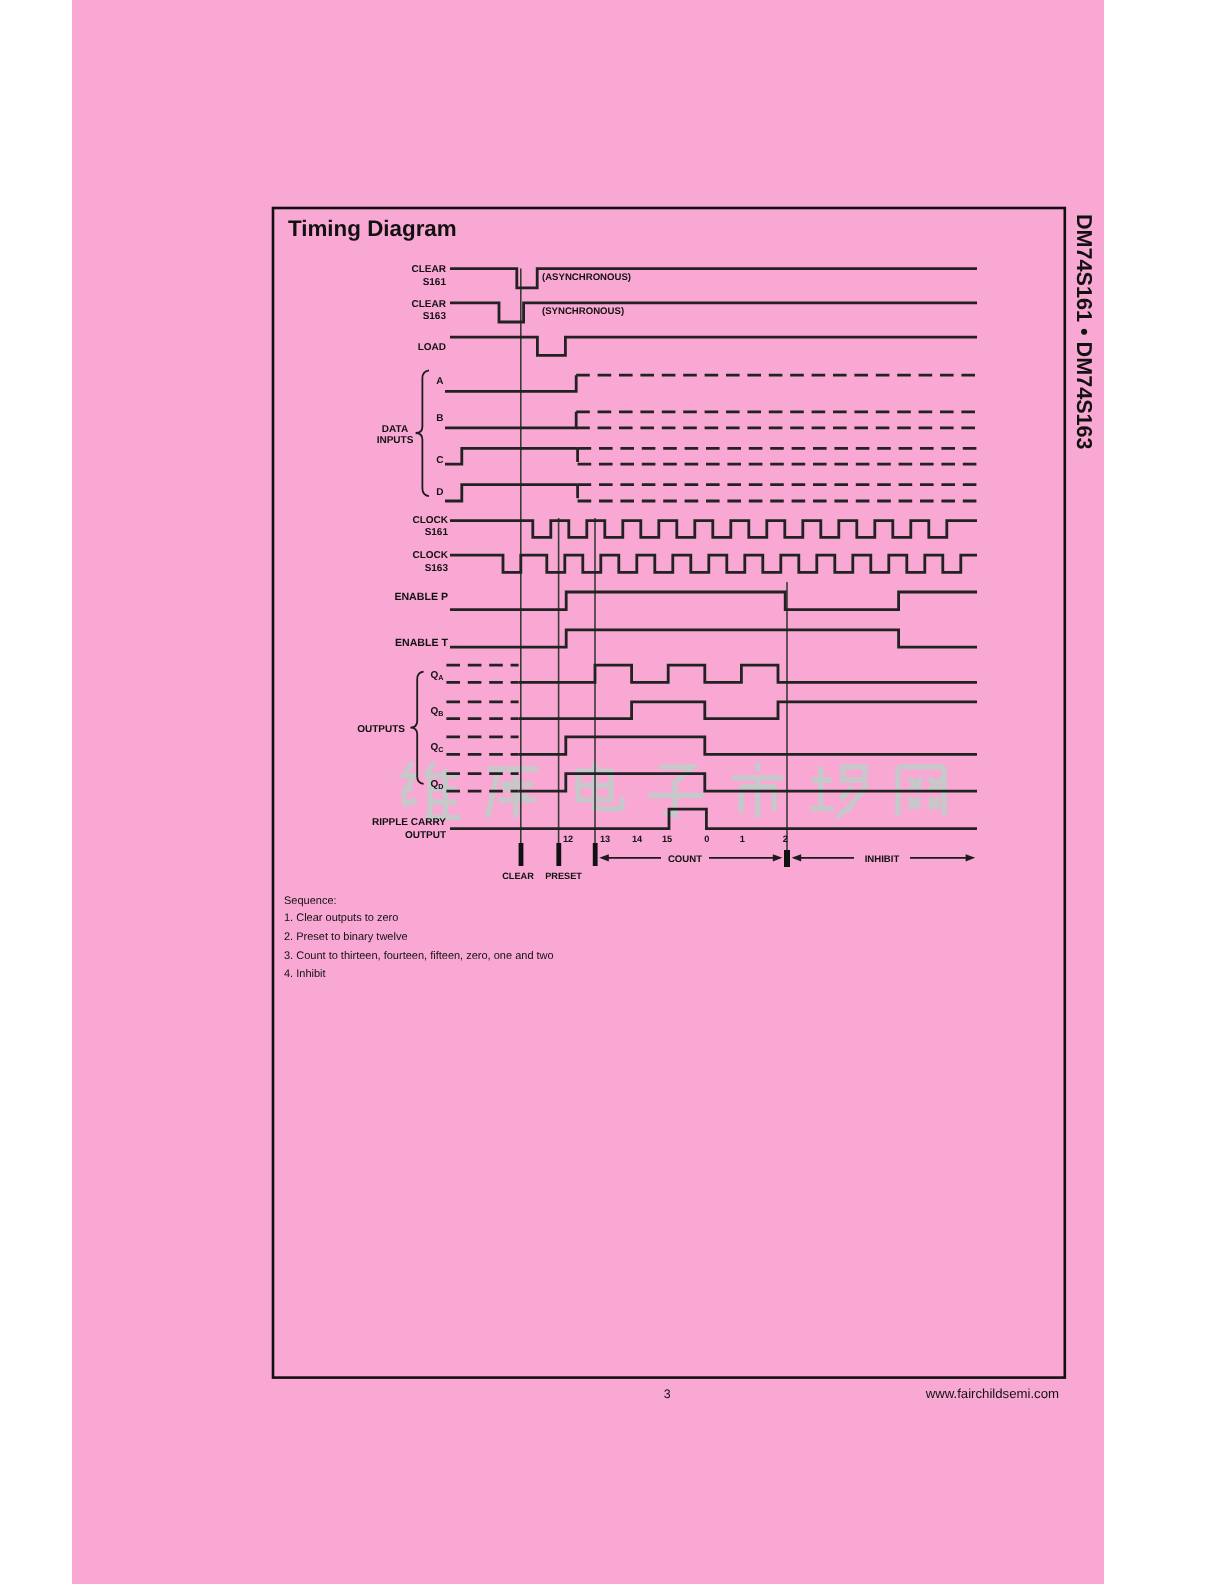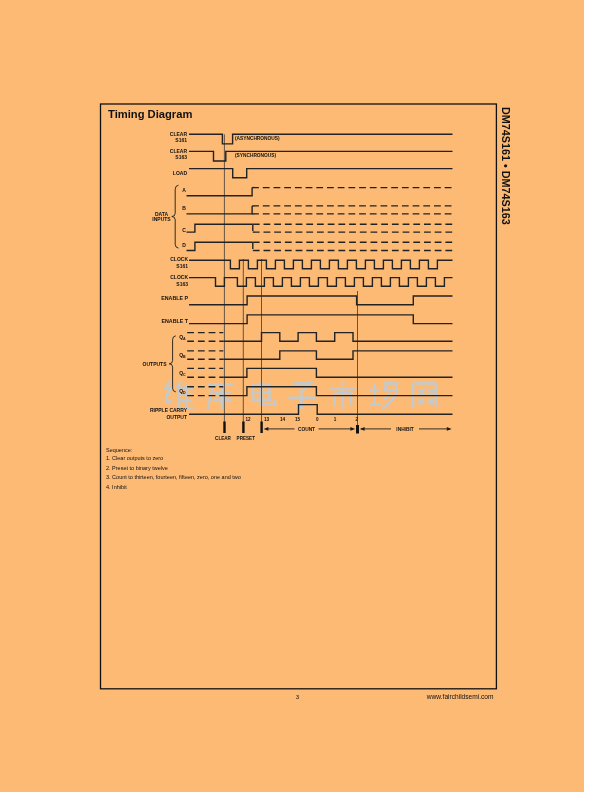--- a/index.html
+++ b/index.html
@@ -1,16 +1,16 @@
 <!DOCTYPE html>
 <html><head>
 <meta charset="utf-8">
 <style>
   html,body { margin:0; padding:0; background:#ffffff; }
-  .page { position:relative; width:584px; height:792px; background:#fdba74; overflow:hidden; }
+  .page { position:relative; width:516px; height:792px; background:#f9a8d4; overflow:hidden;margin-left:36px; }
   svg { position:absolute; left:0; top:0; }
 </style>
 </head>
 <body>
 <div class="page">
 <svg width="612" height="792" viewBox="0 0 612 792">
 <g stroke="#c6c9c9" stroke-width="2.4" fill="none">
 <path transform="translate(162.5,379) scale(1.1)" d="M7,2 L3,8 H8 L4,14 H7 M3,15 L4,21 L9,19 M17,2 L13,8 M15,8 V27 M22,5 V27 M13,8 H28 M15,14 H27 M15,20 H27 M13,27 H29"></path>
 <path transform="translate(203.3,379) scale(1.1)" d="M4,5 H27 M9,5 L4,27 M10,12 H25 M9,19 H26 M17,8 V27 M11,13 L22,18"></path>
 <path transform="translate(244.2,379) scale(1.1)" d="M8,6 H23 V19 H8 Z M8,12.5 H23 M15.5,2 V23 H28 V18"></path>

